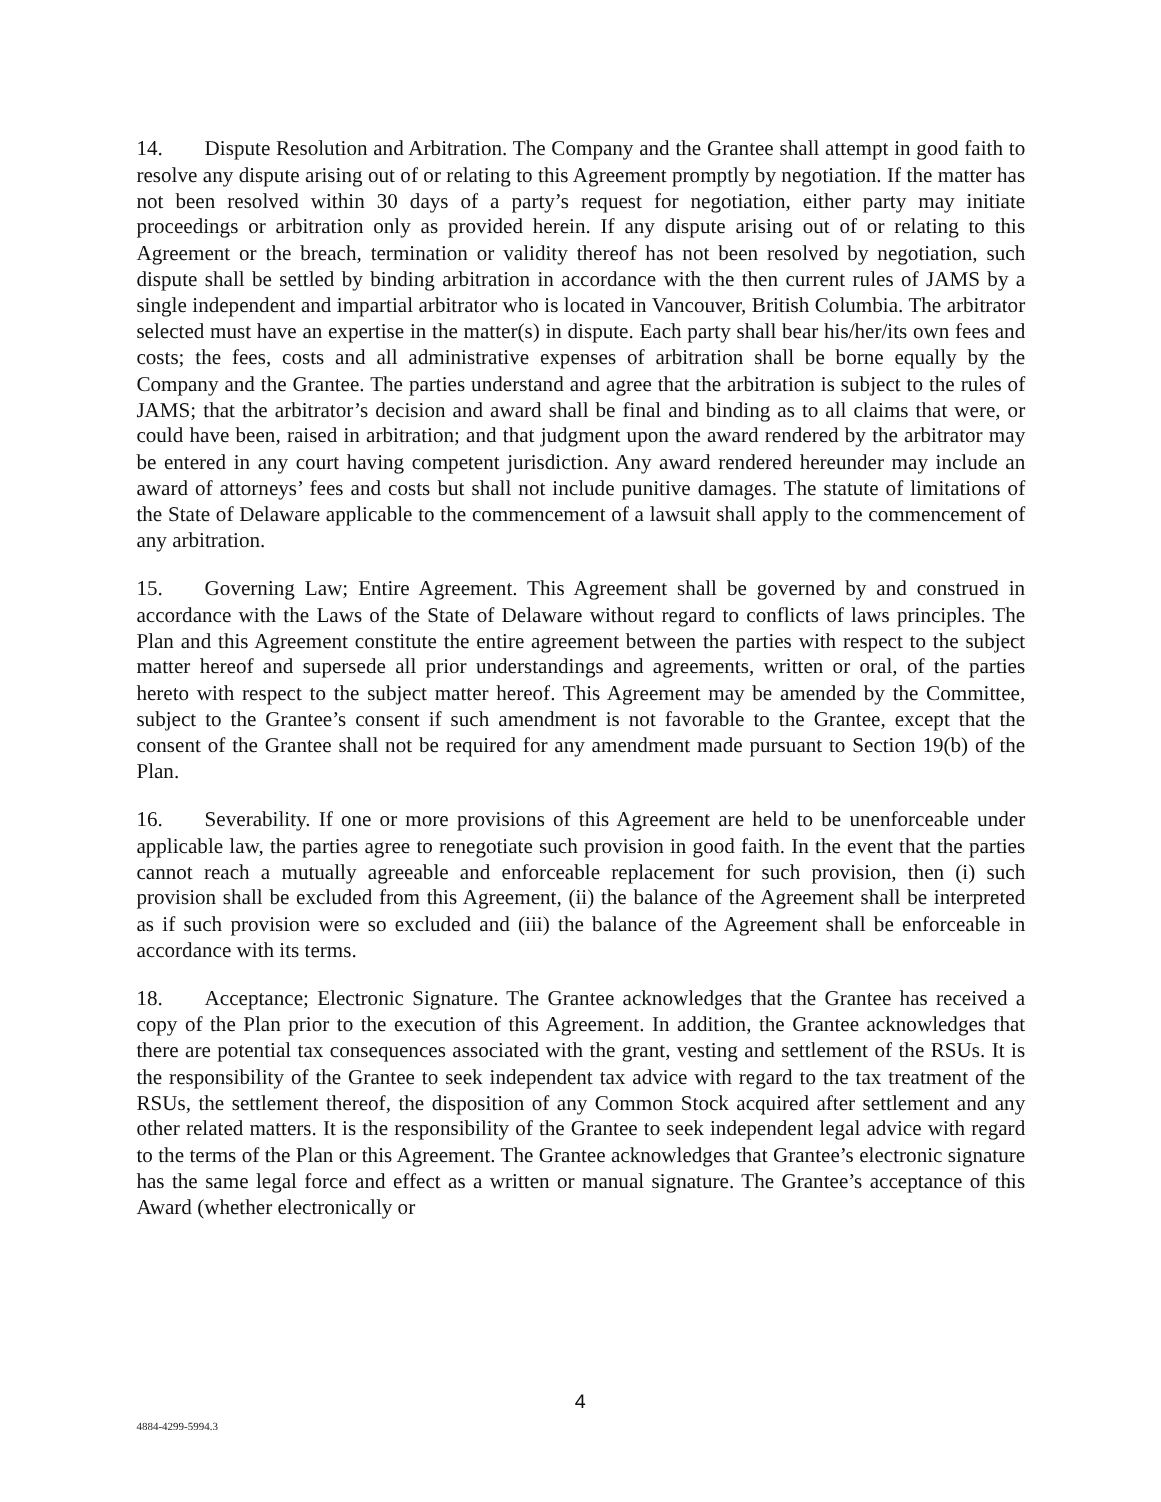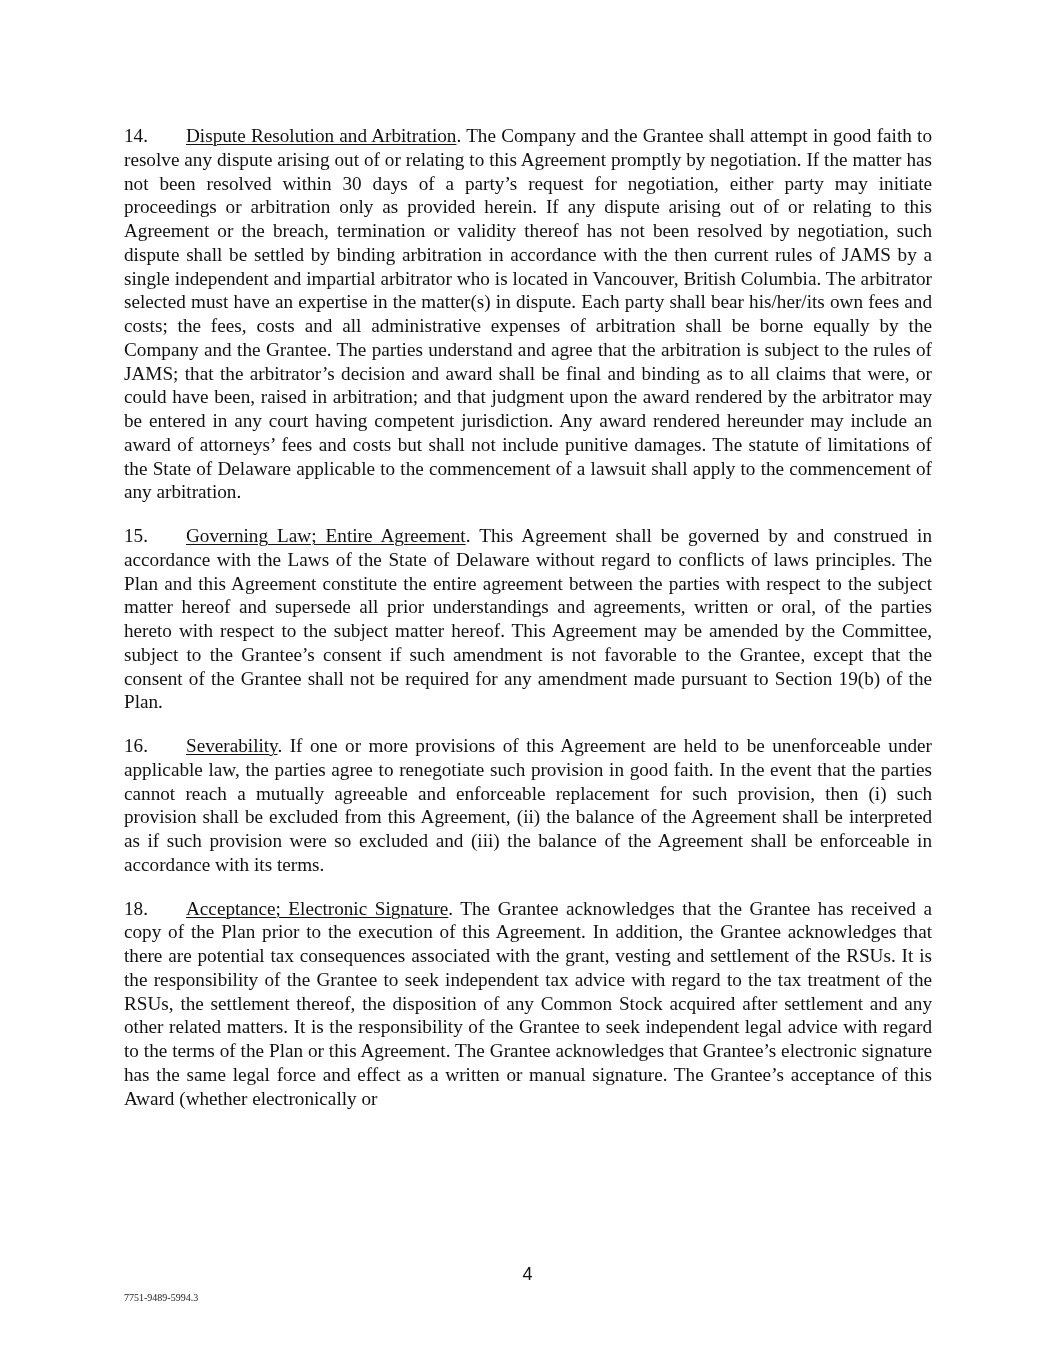--- a/index.html
+++ b/index.html
@@ -4,34 +4,34 @@
 <style>
   html, body { margin: 0; padding: 0; background: #ffffff; }
   body { width: 1055px; height: 1365px; position: relative; overflow: hidden; }
   .page {
     position: absolute; left: 124px; top: 124px; width: 808px;
     font-family: "Liberation Serif", serif; font-size: 19.2px; line-height: 23.75px;
     color: #111111;
   }
   .para { text-align: justify; margin: 0 0 20px 0; text-justify: inter-word; }
   .num { display: inline-block; width: 62px; }
-  .heading { text-decoration: underline; text-underline-offset: 2px; text-decoration-thickness: 1px; }
+  .heading { text-underline-offset: 2px; text-decoration-thickness: 1px; }
   .page-number {
     position: absolute; left: 0; width: 1055px; top: 1264px; text-align: center;
     font-family: "Liberation Sans", sans-serif; font-size: 18px; color: #111;
   }
   .doc-id {
     position: absolute; left: 124px; top: 1292px;
     font-family: "Liberation Serif", serif; font-size: 10px; color: #222;
   }
 </style>
 </head>
 <body>
 
 <div class="page">
   <p class="para"><span class="num">14.</span><span class="heading">Dispute Resolution and Arbitration</span><span>.  The Company and the Grantee shall attempt in good faith to resolve any dispute arising out of or relating to this Agreement promptly by negotiation. If the matter has not been resolved within 30 days of a party’s request for negotiation, either party may initiate proceedings or arbitration only as provided herein.  If any dispute arising out of or relating to this Agreement or the breach, termination or validity thereof has not been resolved by negotiation, such dispute shall be settled by binding arbitration in accordance with the then current rules of JAMS by a single independent and impartial arbitrator who is located in Vancouver, British Columbia.  The arbitrator selected must have an expertise in the matter(s) in dispute.  Each party shall bear his/her/its own fees and costs; the fees, costs and all administrative expenses of arbitration shall be borne equally by the Company and the Grantee.  The parties understand and agree that the arbitration is subject to the rules of JAMS; that the arbitrator’s decision and award shall be final and binding as to all claims that were, or could have been, raised in arbitration; and that judgment upon the award rendered by the arbitrator may be entered in any court having competent jurisdiction.  Any award rendered hereunder may include an award of attorneys’ fees and costs but shall not include punitive damages.  The statute of limitations of the State of Delaware applicable to the commencement of a lawsuit shall apply to the commencement of any arbitration.</span></p>
   <p class="para"><span class="num">15.</span><span class="heading">Governing Law; Entire Agreement</span><span>.  This Agreement shall be governed by and construed in accordance with the Laws of the State of Delaware without regard to conflicts of laws principles. The Plan and this Agreement constitute the entire agreement between the parties with respect to the subject matter hereof and supersede all prior understandings and agreements, written or oral, of the parties hereto with respect to the subject matter hereof.  This Agreement may be amended by the Committee, subject to the Grantee’s consent if such amendment is not favorable to the Grantee, except that the consent of the Grantee shall not be required for any amendment made pursuant to Section 19(b) of the Plan.</span></p>
   <p class="para"><span class="num">16.</span><span class="heading">Severability</span><span>.  If one or more provisions of this Agreement are held to be unenforceable under applicable law, the parties agree to renegotiate such provision in good faith.  In the event that the parties cannot reach a mutually agreeable and enforceable replacement for such provision, then (i) such provision shall be excluded from this Agreement, (ii) the balance of the Agreement shall be interpreted as if such provision were so excluded and (iii) the balance of the Agreement shall be enforceable in accordance with its terms.</span></p>
   <p class="para"><span class="num">18.</span><span class="heading">Acceptance; Electronic Signature</span><span>.  The Grantee acknowledges that the Grantee has received a copy of the Plan prior to the execution of this Agreement.  In addition, the Grantee acknowledges that there are potential tax consequences associated with the grant, vesting and settlement of the RSUs.  It is the responsibility of the Grantee to seek independent tax advice with regard to the tax treatment of the RSUs, the settlement thereof, the disposition of any Common Stock acquired after settlement and any other related matters.  It is the responsibility of the Grantee to seek independent legal advice with regard to the terms of the Plan or this Agreement.  The Grantee acknowledges that Grantee’s electronic signature has the same legal force and effect as a written or manual signature.  The Grantee’s acceptance of this Award (whether electronically or</span></p>
 </div>
 
 <div class="page-number">4</div>
-<div class="doc-id">7751-9489-5994.3</div>
+<div class="doc-id">4884-4299-5994.3</div>
 
 </body></html>

